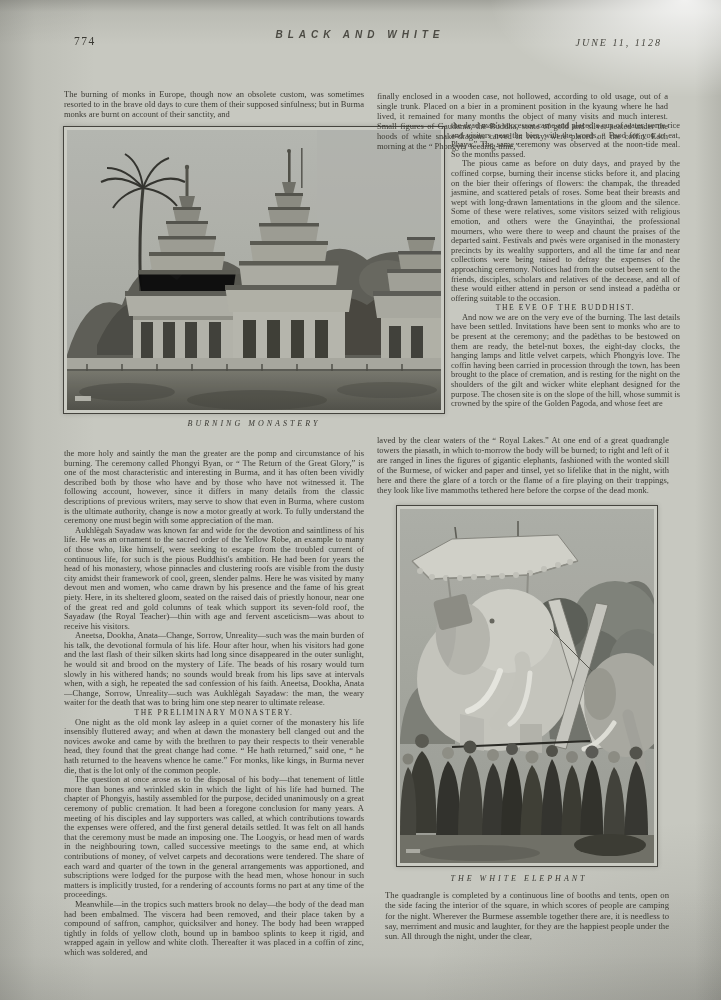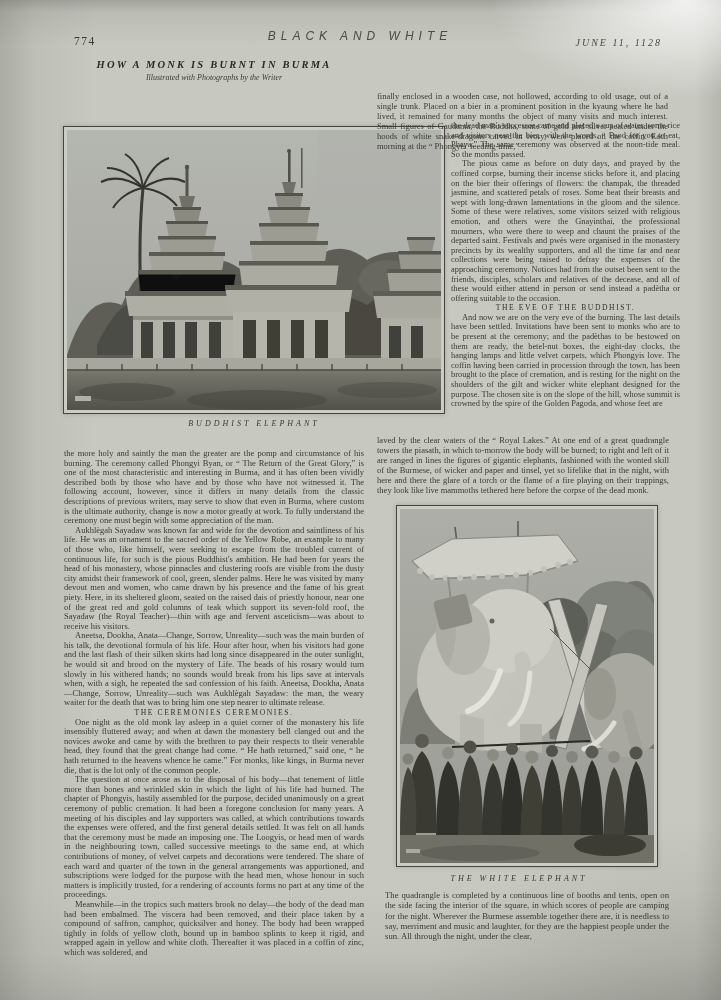--- a/index.html
+++ b/index.html
@@ -10,22 +10,22 @@
       radial-gradient(ellipse 300px 150px at 95% 0%, rgba(255,255,255,.85), rgba(255,255,255,0) 65%),
       linear-gradient(180deg, rgba(75,75,70,.30) 0px, rgba(75,75,70,.10) 12px, rgba(0,0,0,0) 45px),
       linear-gradient(90deg, rgba(70,70,64,.22) 0px, rgba(70,70,64,.07) 35px, rgba(0,0,0,0) 95px),
       linear-gradient(270deg, rgba(70,70,64,.14) 0px, rgba(0,0,0,0) 26px),
       linear-gradient(0deg, rgba(60,60,55,.18) 0px, rgba(60,60,55,.06) 45px, rgba(0,0,0,0) 110px),
       radial-gradient(ellipse 500px 300px at 100% 100%, rgba(60,60,55,.18), rgba(0,0,0,0) 60%),
       #c7c8c0;
   }
   .abs{position:absolute;}
   .pagenum{font-size:11.5px;letter-spacing:1.5px;color:#3a3933;}
-  .masthead{font-family:"Liberation Sans",sans-serif;font-style:italic;font-size:12px;
-    letter-spacing:5px;color:#4b4a43;text-align:center;}
+  .masthead{font-family:"Liberation Sans",sans-serif;font-style:italic;font-size:10px;
+    letter-spacing:5px;color:#4b4a43;text-align:center;font-weight:bold;}
   .issuedate{font-style:italic;font-size:10px;letter-spacing:2px;color:#4a4942;text-align:right;}
   .art-title{font-weight:bold;font-style:italic;font-size:10.5px;letter-spacing:2.2px;
     color:#2b2a25;text-align:center;}
   .byline{font-style:italic;font-size:8px;color:#3d3c35;text-align:center;margin-top:3px;}
   .body-txt{font-size:8.5px;line-height:9.6px;text-align:justify;color:#3b3a33;}
   .body-txt p{margin:0;text-indent:11px;}
   .body-txt p.noindent{text-indent:0;}
   .rc-top{font-size:8.5px;line-height:9.9px;margin-top:31px;}
   .rc-side{font-size:8.4px;line-height:9.6px;}
   .rc-cont{font-size:8.5px;line-height:9.9px;}
@@ -39,25 +39,24 @@
 </style>
 </head>
 <body>
 
 <div class="page">
 
   <div class="abs pagenum" style="left:74px;top:35px;">774</div>
   <div class="abs masthead" style="left:235px;top:29px;width:250px;">BLACK  AND  WHITE</div>
   <div class="abs issuedate" style="left:540px;top:37px;width:122px;">JUNE 11, 1128</div>
 
-  <div class="abs" style="left:64px;top:59px;width:300px;">
-    <div class="art-title">HOW  A  MONK  IS  BURNT  IN  BURMA</div>
-    <div class="byline">Illustrated with Photographs by the Writer</div>
-  </div>
-
+
+  <div class="abs body-txt" style="left:64px;top:90px;width:300px;line-height:9.9px;">
+    <p class="noindent">The burning of monks in Europe, though now an obsolete custom, was sometimes resorted to in the brave old days to cure them of their supposed sinfulness; but in Burma monks are burnt on account of their sanctity, and</p>
+  </div>
 
   <div class="abs photo" style="left:63px;top:126px;width:382px;height:288px;">
     <svg width="374" height="280" viewBox="0 0 374 280">
       <defs>
         <linearGradient id="sky1" x1="0" y1="0" x2="0" y2="1">
           <stop offset="0" stop-color="#b7b9b2"></stop>
             <stop offset="0.7" stop-color="#aaaca5"></stop>
             <stop offset="1" stop-color="#a2a49d"></stop>
         </linearGradient>
         <linearGradient id="grass1" x1="0" y1="0" x2="0" y2="1">
@@ -171,27 +170,27 @@
       </g>
 
       <rect x="0" y="241" width="374" height="39" fill="url(#grass1)"></rect>
       <ellipse cx="60" cy="262" rx="48" ry="9" fill="#42423a" opacity="0.55"></ellipse>
       <ellipse cx="190" cy="270" rx="70" ry="10" fill="#3e3e36" opacity="0.5"></ellipse>
       <ellipse cx="320" cy="260" rx="50" ry="8" fill="#45453d" opacity="0.5"></ellipse>
       <rect x="8" y="266" width="16" height="5" fill="#c9c9c1" opacity="0.8"></rect>
       <rect x="0" y="0" width="374" height="280" fill="#9a9c95" opacity="0.08"></rect>
     </svg>
   </div>
-  <div class="abs caption" style="left:63px;top:419px;width:382px;">BUDDHIST   ELEPHANT</div>
+  <div class="abs caption" style="left:63px;top:419px;width:382px;">BURNING   MONASTERY</div>
 
   <div class="abs body-txt" style="left:64px;top:435px;width:300px;margin-top:14px;">
     <p class="noindent">the more holy and saintly the man the greater are the pomp and circumstance of his burning.  The ceremony called Phongyi Byan, or “ The Return of the Great Glory,” is one of the most characteristic and interesting in Burma, and it has often been vividly described both by those who have and by those who have not witnessed it.  The following account, however, since it differs in many details from the classic descriptions of previous writers, may serve to show that even in Burma, where custom is the ultimate authority, change is now a motor greatly at work.  To fully understand the ceremony one must begin with some appreciation of the man.</p>
     <p>Aukhlègah Sayadaw was known far and wide for the devotion and saintliness of his life.  He was an ornament to the sacred order of the Yellow Robe, an example to many of those who, like himself, were seeking to escape from the troubled current of continuous life, for such is the pious Buddhist's ambition.  He had been for years the head of his monastery, whose pinnacles and clustering roofs are visible from the dusty city amidst their framework of cool, green, slender palms.  Here he was visited by many devout men and women, who came drawn by his presence and the fame of his great piety.  Here, in its sheltered gloom, seated on the raised dais of priestly honour, near one of the great red and gold columns of teak which support its seven-fold roof, the Sayadaw (the Royal Teacher)—thin with age and fervent asceticism—was about to receive his visitors.</p>
     <p>Aneetsa, Dookha, Anata—Change, Sorrow, Unreality—such was the main burden of his talk, the devotional formula of his life.  Hour after hour, when his visitors had gone and the last flash of their silken skirts had long since disappeared in the outer sunlight, he would sit and brood on the mystery of Life.  The beads of his rosary would turn slowly in his withered hands; no sounds would break from his lips save at intervals when, with a sigh, he repeated the sad confession of his faith.  Aneetsa, Dookha, Anata—Change, Sorrow, Unreality—such was Aukhlègah Sayadaw: the man, the weary waiter for the death that was to bring him one step nearer to ultimate release.</p>
-    <p class="sect-head">THE  CEREMONIES  CEREMONIES.</p>
+    <p class="sect-head">THE  PRELIMINARY  MONASTERY.</p>
     <p>One night as the old monk lay asleep in a quiet corner of the monastery his life insensibly fluttered away; and when at dawn the monastery bell clanged out and the novices awoke and came by with the brethren to pay their respects to their venerable head, they found that the great change had come.  “ He hath returned,” said one, “ he hath returned to the heavens whence he came.”  For monks, like kings, in Burma never die, that is the lot only of the common people.</p>
     <p>The question at once arose as to the disposal of his body—that tenement of little more than bones and wrinkled skin in which the light of his life had burned.  The chapter of Phongyis, hastily assembled for the purpose, decided unanimously on a great ceremony of public cremation.  It had been a foregone conclusion for many years.  A meeting of his disciples and lay supporters was called, at which contributions towards the expenses were offered, and the first general details settled.  It was felt on all hands that the ceremony must be made an imposing one.  The Loogyis, or head men of wards in the neighbouring town, called successive meetings to the same end, at which contributions of money, of velvet carpets and decorations were tendered.  The share of each ward and quarter of the town in the general arrangements was apportioned, and subscriptions were lodged for the purpose with the head men, whose honour in such matters is implicitly trusted, for a rendering of accounts forms no part at any time of the proceedings.</p>
     <p>Meanwhile—in the tropics such matters brook no delay—the body of the dead man had been embalmed.  The viscera had been removed, and their place taken by a compound of saffron, camphor, quicksilver and honey.  The body had been wrapped tightly in folds of yellow cloth, bound up in bamboo splints to keep it rigid, and wrapped again in yellow and white cloth.  Thereafter it was placed in a coffin of zinc, which was soldered, and</p>
   </div>
 
   <div class="abs body-txt rc-top" style="left:377px;top:61px;width:291px;">
     <p class="noindent">finally enclosed in a wooden case, not hollowed, according to old usage, out of a single trunk.  Placed on a bier in a prominent position in the kyaung where he had lived, it remained for many months the object of many visits and much interest.  Small figures of Gaudama, the Buddha, some of gold and silver seated under the hoods of white snake-dragons carved in ivory, were placed on the coffin.  Each morning at the “ Phongyis' feeding-time,”</p>
   </div>
 
   <div class="abs body-txt rc-side" style="left:451px;top:121px;width:229px;">

